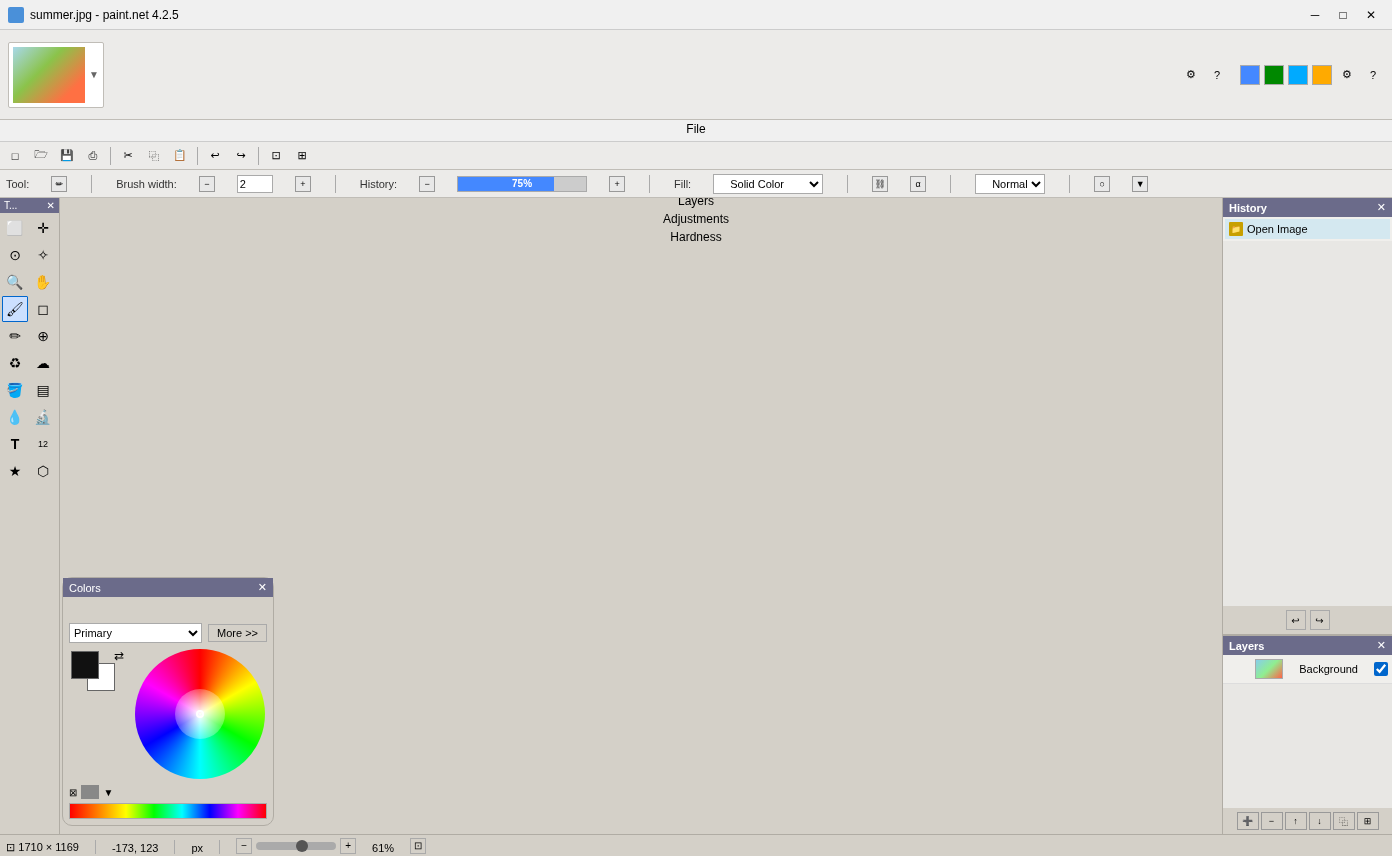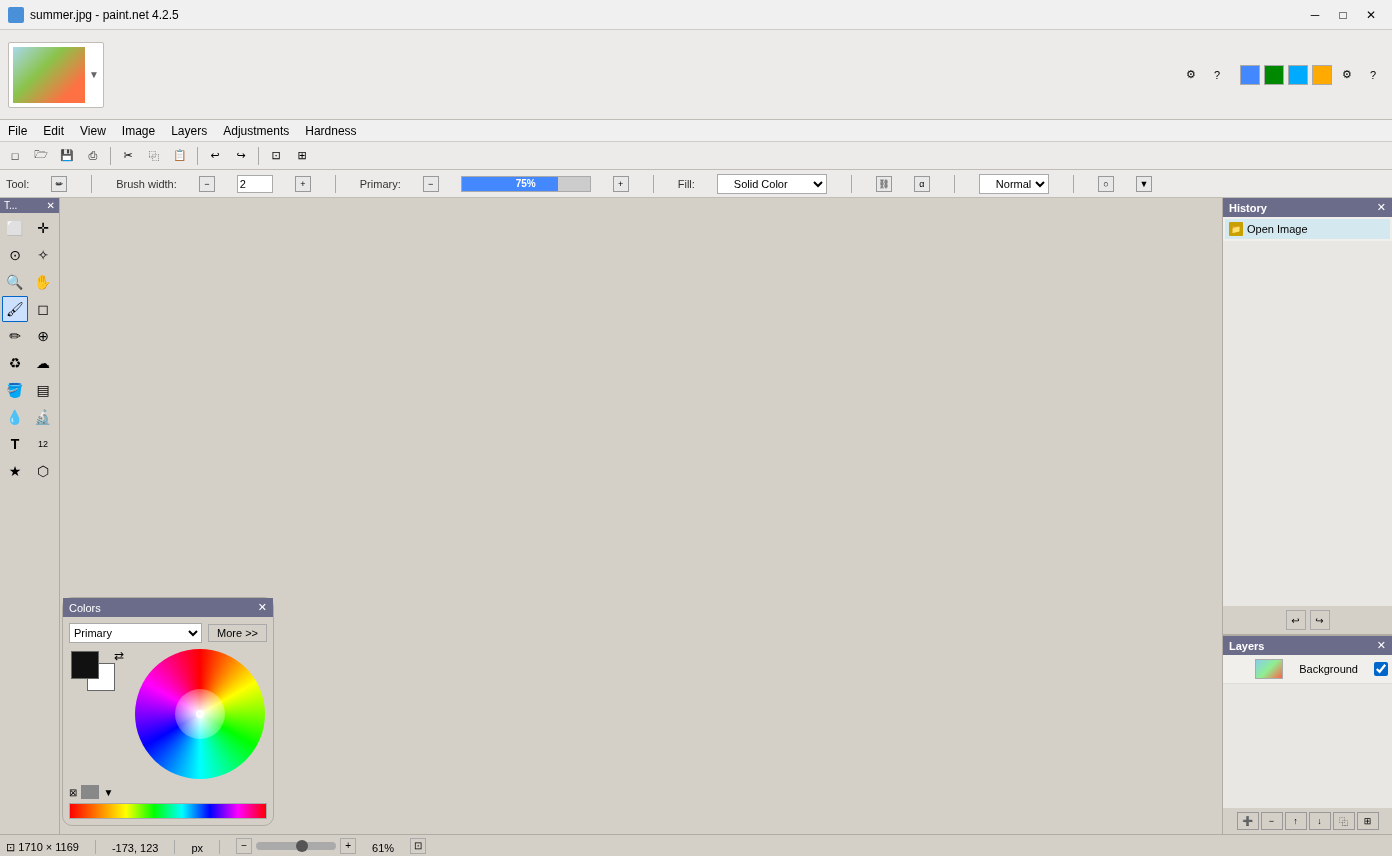--- a/index.html
+++ b/index.html
@@ -13,21 +13,21 @@
     .titlebar-btn { width: 26px; height: 20px; border: none; background: transparent; cursor: pointer; font-size: 12px; display: flex; align-items: center; justify-content: center; }
 
     
     .tabbar { height: 90px; background: #ecebe9; border-bottom: 1px solid #c0bdb7; display: flex; align-items: center; padding: 4px 8px; gap: 4px; }
     .tab-item { border: 1px solid #c0bdb7; background: #fff; padding: 4px; display: flex; align-items: center; gap: 4px; cursor: pointer; border-radius: 2px; }
     .tab-thumb { width: 72px; height: 56px; object-fit: cover; background: linear-gradient(135deg, #87ceeb 0%, #90ee90 50%, #ff6347 100%); overflow: hidden; position: relative; }
     .tab-thumb-inner { width: 100%; height: 100%; background: linear-gradient(135deg, #a8d8ea 0%, #8bc34a 40%, #ff7043 80%); }
     .tab-arrow { font-size: 10px; color: #666; }
 
     
-    .menubar { height: 22px; background: #f0f0f0; display: flex; align-items: center; border-bottom: 1px solid #ccc; }
+    .menubar { height: 22px; background: #f0f0f0; display: flex; align-items: center; border-bottom: 1px solid #ccc; flex-direction: column; }
     .menu-item { padding: 2px 8px; cursor: pointer; font-size: 12px; height: 100%; display: flex; align-items: center; }
 
     
     .toolbar { height: 28px; background: #ecebe9; border-bottom: 1px solid #c0bdb7; display: flex; align-items: center; gap: 4px; padding: 0 4px; }
     .toolbar-btn { width: 22px; height: 22px; border: 1px solid transparent; background: transparent; cursor: pointer; display: flex; align-items: center; justify-content: center; font-size: 11px; border-radius: 2px; }
     .toolbar-sep { width: 1px; height: 18px; background: #aaa; margin: 0 2px; }
 
     
     .optionsbar { height: 28px; background: #ecebe9; border-bottom: 1px solid #c0bdb7; display: flex; align-items: center; gap: 22px; padding: 0 6px; font-size: 11px; }
     .opt-label { color: #333; }
@@ -72,21 +72,21 @@
     .layer-item { display: flex; align-items: center; gap: 16px; padding: 4px; cursor: pointer; font-size: 11px; border-bottom: 1px solid #ddd; justify-content: flex-end; }
     .layer-thumb { width: 28px; height: 20px; background: linear-gradient(135deg, #87ceeb, #90ee90, #ff6347); border: 1px solid #aaa; }
     .layer-checkbox { width: 14px; height: 14px; accent-color: #0066cc; }
     .layers-bottom { display: flex; gap: 2px; padding: 4px; background: #d4d0c8; justify-content: center; }
     .layers-btn { width: 22px; height: 18px; border: 1px solid #999; background: #d4d0c8; cursor: pointer; display: flex; align-items: center; justify-content: center; font-size: 9px; }
 
     
     .colors-panel { position: absolute; bottom: 30px; left: 62px; width: 212px; background: #d4d0c8; border: 1px solid #b0aca4; border-radius: 10px; z-index: 10; }
     .colors-header { background: #6b6b8a; color: white; font-size: 11px; padding: 3px 6px; display: flex; align-items: center; justify-content: space-between; }
     .colors-header-x { cursor: pointer; color: white; }
-    .colors-body { padding: 6px; }
+    .colors-body { padding: 6px; margin-top: 20px; }
     .colors-top-row { display: flex; align-items: center; gap: 6px; margin-bottom: 6px; }
     .colors-select { height: 20px; border: 1px solid #aaa; font-size: 11px; background: white; flex: 1; }
     .colors-more-btn { padding: 2px 8px; border: 1px solid #aaa; background: #d4d0c8; cursor: pointer; font-size: 11px; }
     .color-wheel-container { width: 150px; height: 150px; margin: 0 auto 6px; position: relative; }
     .color-wheel { width: 150px; height: 150px; border-radius: 50%; background: conic-gradient(red, yellow, lime, cyan, blue, magenta, red); position: relative; }
     .colors-bottom-icons { display: flex; align-items: center; gap: 4px; margin-bottom: 4px; }
     .color-bar { height: 16px; background: linear-gradient(to right, red, #ff7f00, yellow, lime, cyan, blue, magenta, red); border: 1px solid #aaa; margin-top: 2px; cursor: crosshair; }
 
     
     .statusbar { height: 22px; background: #d4d0c8; border-top: 1px solid #b0aca4; display: flex; align-items: center; padding: 0 6px; font-size: 11px; gap: 20px; }
@@ -168,21 +168,21 @@
 
 <div class="optionsbar">
   <span class="opt-label">Tool:</span>
   <button class="opt-btn-small">✏</button>
   <div class="toolbar-sep"></div>
   <span class="opt-label">Brush width:</span>
   <button class="opt-btn-small">−</button>
   <input class="opt-input" type="text" value="2" style="">
   <button class="opt-btn-small">+</button>
   <div class="toolbar-sep"></div>
-  <span class="opt-label">Primary:</span>
+  <span class="opt-label">History:</span>
   <button class="opt-btn-small">−</button>
   <div class="opt-hardness">
     <span class="opt-hardness-text">75%</span>
   </div>
   <button class="opt-btn-small">+</button>
   <div class="toolbar-sep"></div>
   <span class="opt-label">Fill:</span>
   <select class="opt-select" style="width:110px;">
     <option>Solid Color</option>
     <option>No Blend</option>

